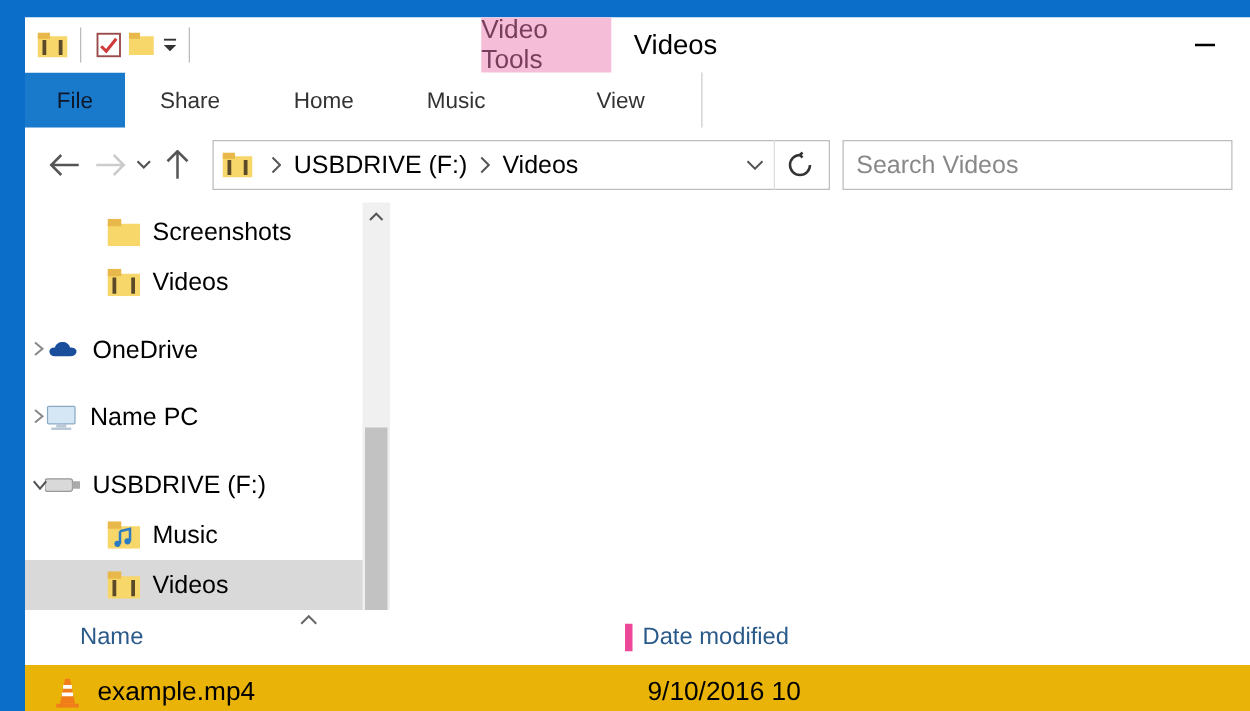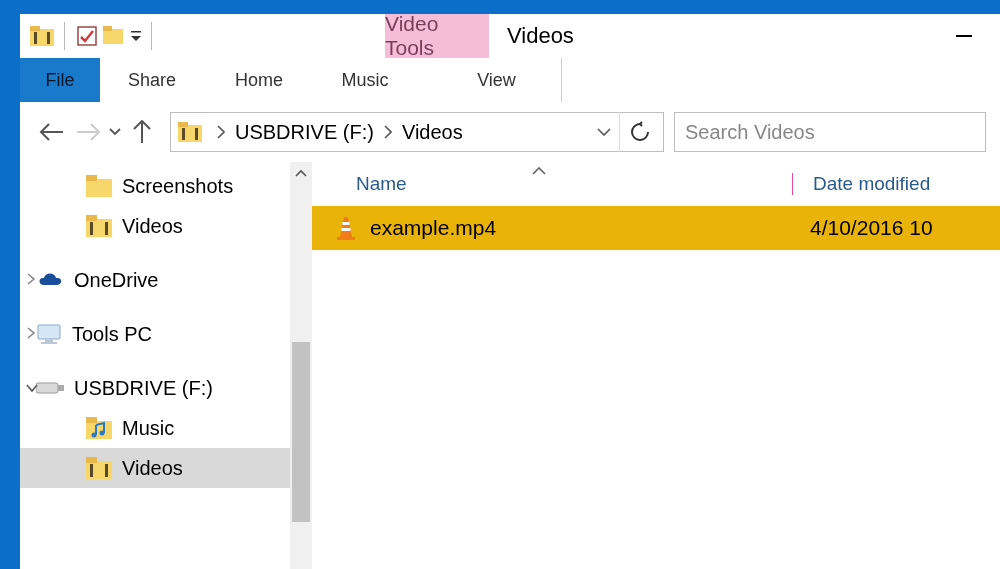--- a/index.html
+++ b/index.html
@@ -38,39 +38,39 @@
   .addr { flex: 1; height: 40px; border:1px solid #bdbdbd; display:flex; align-items:center; margin: 0 10px 0 10px; }
   .addr-icon { width: 38px; display:flex; align-items:center; justify-content:center; }
   .crumb { display:flex; align-items:center; font-size: 20px; color:#000; padding: 0 2px; height:100%; }
   .crumb-caret { padding: 0 8px; color:#555; display:flex; align-items:center; }
   .addr-spacer { flex:1; }
   .addr-drop { width: 30px; display:flex; align-items:center; justify-content:center; color:#555; border-left: none; }
   .refresh-btn { width: 40px; height:40px; display:flex; align-items:center; justify-content:center; color:#333; border-left:1px solid #ddd; margin-right: 4px;}
   .searchbox { width: 312px; height:40px; border:1px solid #bdbdbd; display:flex; align-items:center; padding-left: 10px; color:#888; font-size:20px; }
 
   
-  .mainsplit { display:flex; height: calc(100% - 44px - 44px - 60px); }
+  .mainsplit { display:flex; height: calc(100% - 44px - 44px - 60px); flex-direction: column; }
   .navpane { width: 292px; position:relative; background:#fff; }
   .navpane-scroll { position:absolute; right:0; top:0; width:22px; height:100%; background:#f0f0f0; }
   .scroll-arrow { height:22px; display:flex; align-items:center; justify-content:center; color:#555; font-size:14px; }
   .scroll-thumb { position:absolute; left:2px; right:2px; top: 180px; height: 180px; background:#c2c2c2; }
 
   .tree { padding-top: 4px; }
   .tree-item { height: 40px; display:flex; align-items:center; font-size: 20px; color:#000; padding-left: 66px; gap:10px; position:relative; }
   .tree-item.root { padding-left: 16px; }
   .tree-item.child { }
   .tree-item.selected { background:#d9d9d9; }
   .tree-item .expander { position:absolute; left: 14px; width:14px; color:#888; font-size:14px;}
   .tree-item.root .expander { left: 6px; }
   .tree-gap { height: 14px; }
 
   .content { flex:1; background:#fff; border-left: none; position:relative; }
   .col-headers { height: 44px; display:flex; align-items:center; font-size: 19px; color:#2a5a8a; position:relative; }
   .col-name { padding-left: 44px; width: 480px; }
-  .col-date { border-left: 1px solid #ec4899; padding-left: 20px; flex:1; }
+  .col-date { border-left: 6px solid #ec4899; padding-left: 8px; flex:1; }
   .sort-caret { position:absolute; left: 220px; top: -4px; color:#666; }
 
   .filerow { height: 44px; display:flex; align-items:center; background:#eab308; font-size:21px; color:#000; }
   .filerow .icon { width:36px; display:flex; justify-content:center; margin-left:16px; margin-right:6px; }
   .filerow .fname { flex: 0 0 420px; }
   .filerow .fdate { padding-left: 20px; }
 
   
   .folder-icon { width:26px; height:22px; }
 </style>
@@ -238,21 +238,21 @@
             <span class="expander">
               <svg width="10" height="12" viewBox="0 0 10 12">
                   <path d="M2 1 L8 6 L2 11" fill="none" stroke="#888" stroke-width="1.6"></path>
                 </svg>
             </span>
             <svg width="26" height="20" viewBox="0 0 26 20">
                 <rect x="2" y="1" width="22" height="14" rx="1" fill="#d5e6f5" stroke="#8aa9c4"></rect>
                 <rect x="9" y="15" width="8" height="3" fill="#b9c7d6"></rect>
                 <rect x="5" y="18" width="16" height="2" fill="#b9c7d6"></rect>
               </svg>
-            <span>Tools PC</span>
+            <span>Name PC</span>
           </div>
 
           <div class="tree-gap"></div>
 
           <div class="tree-item root">
             <span class="expander">
               <svg width="12" height="10" viewBox="0 0 12 10">
                   <path d="M1 2 L6 8 L11 2" fill="none" stroke="#555" stroke-width="1.6"></path>
                 </svg>
             </span>
@@ -310,20 +310,20 @@
         <div class="filerow">
           <div class="icon">
             <svg width="22" height="26" viewBox="0 0 22 26">
                 <path d="M 9 2 L 13 2 L 17 22 L 5 22 Z" fill="#f07d1a"></path>
                 <rect x="7.5" y="7" width="7" height="3" fill="#fff"></rect>
                 <rect x="6.5" y="13" width="9" height="3" fill="#fff"></rect>
                 <rect x="2" y="22" width="18" height="3" fill="#f07d1a"></rect>
               </svg>
           </div>
           <div class="fname">example.mp4</div>
-          <div class="fdate">4/10/2016 10</div>
+          <div class="fdate">9/10/2016 10</div>
         </div>
       </div>
 
     </div>
 
   </div>
 </div>
 
 </body></html>

